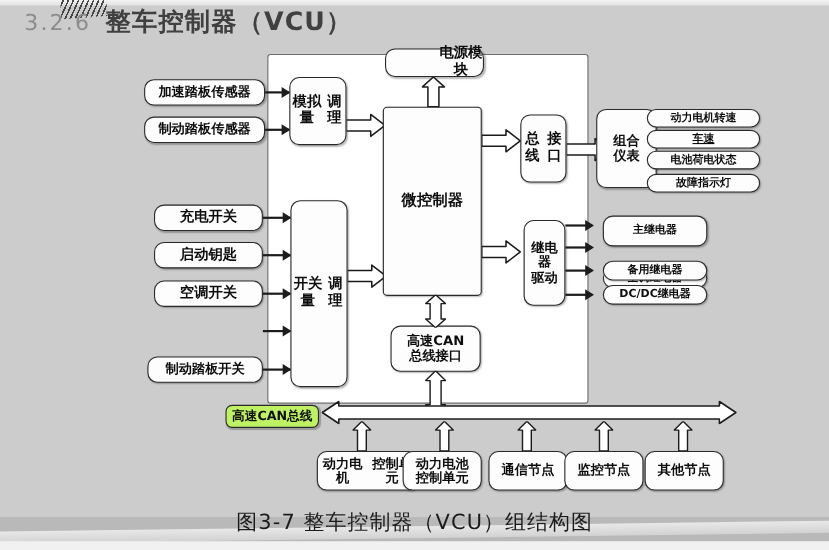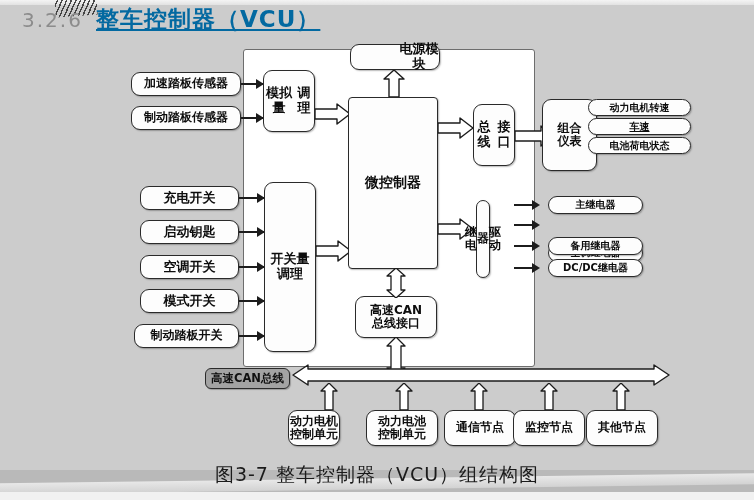--- a/index.html
+++ b/index.html
@@ -38,23 +38,22 @@
     width: 754px; height: 8px; background: #f1f1f1;
   }
 
   .sec-num {
     position: absolute; left: 22px; top: 8px;
     font-size: 20px; color: #8c8c8c; letter-spacing: 2px;
     font-family: "DejaVu Sans", "Liberation Sans", sans-serif;
   }
   .slide-title {
     position: absolute; left: 96px; top: 4px;
-    font-size: 23px; font-weight: bold; color: #0369a1;
+    font-size: 23px; font-weight: bold; color: #404040;
     letter-spacing: 1px;
-    text-decoration: underline;
   }
 
   .caption {
     position: absolute; left: 0; top: 462px; width: 754px;
     text-align: center; font-size: 19px; color: #1b1b1b;
     letter-spacing: 1px;
   }
 
   
   .box {
@@ -92,21 +91,21 @@
     border-top: 5px solid transparent;
     border-bottom: 5px solid transparent;
   }
 
   
   .blk { position: absolute; }
   .blk svg { display: block; }
 
   .bus-label {
     position: absolute;
-    background: #a3a3a3;
+    background: #bef264;
     border: 1.3px solid #2a2a2a;
     border-radius: 6px;
     font-size: 11.5px; font-weight: bold; color: #101010;
     padding: 2px 5px;
     box-shadow: 1px 1px 1px rgba(0,0,0,.25);
     text-align: right;
   }
 </style>
 </head>
 <body>
@@ -134,23 +133,20 @@
   <div class="ahead-r" style="left:256px; top:113px;"></div>
 
   <div class="box f13" style="left:140px; top:186px; width:99px; height:24px;">
     <span>充电开关</span>
   </div>
   <div class="box f13" style="left:140px; top:220px; width:99px; height:24px;">
     <span>启动钥匙</span>
   </div>
   <div class="box f13" style="left:140px; top:255px; width:99px; height:24px;">
     <span>空调开关</span>
-  </div>
-  <div class="box f13" style="left:140px; top:289px; width:99px; height:24px;">
-    <span>模式开关</span>
   </div>
   <div class="box f12" style="left:134px; top:324px; width:105px; height:24px;text-align:center;">
     <span>制动踏板开关</span>
   </div>
 
   <div class="hline" style="left:239px; top:197px; width:25px;"></div>
   <div class="ahead-r" style="left:257px; top:193px;"></div>
   <div class="hline" style="left:239px; top:231px; width:25px;"></div>
   <div class="ahead-r" style="left:257px; top:227px;"></div>
   <div class="hline" style="left:239px; top:266px; width:25px;"></div>
@@ -158,21 +154,21 @@
   <div class="hline" style="left:239px; top:300px; width:25px;"></div>
   <div class="ahead-r" style="left:257px; top:296px;"></div>
   <div class="hline" style="left:239px; top:335px; width:25px;"></div>
   <div class="ahead-r" style="left:257px; top:331px;"></div>
 
   <div class="box f13" style="left:263px; top:70px; width:52px; height:62px; ">
     <span>模拟量</span>
     <span>调理</span>
   </div>
 
-  <div class="box f13" style="left:264px; top:182px; width:52px; height:170px; flex-direction:column;align-items:center;">
+  <div class="box f13" style="left:264px; top:182px; width:52px; height:170px; flex-direction:row;align-items:center;">
     <span>开关量</span>
     <span>调理</span>
   </div>
 
   <div class="blk" style="left:315px; top:103px;">
     <svg width="36" height="22" viewBox="0 0 36 22">
       <path d="M0,6 L22,6 L22,1 L35,11 L22,21 L22,16 L0,16 Z" fill="#ffffff" stroke="#1c1c1c" stroke-width="1.4" stroke-linejoin="round"></path>
     </svg>
   </div>
 
@@ -206,21 +202,21 @@
     <svg width="36" height="22" viewBox="0 0 36 22">
       <path d="M0,6 L22,6 L22,1 L35,11 L22,21 L22,16 L0,16 Z" fill="#ffffff" stroke="#1c1c1c" stroke-width="1.4" stroke-linejoin="round"></path>
     </svg>
   </div>
 
   <div class="box f13" style="left:473px; top:104px; width:42px; height:62px; flex-direction:row;">
     <span>总线</span>
     <span>接口</span>
   </div>
 
-  <div class="box f12" style="left:476px; top:200px; width:14px; height:78px; ">
+  <div class="box f12" style="left:476px; top:200px; width:38px; height:78px; flex-direction:column;">
     <span>继电</span>
     <span>器</span>
     <span>驱动</span>
   </div>
 
   <div class="box f12" style="left:355px; top:296px; width:82px; height:42px; flex-direction:column;">
     <span>高速CAN</span>
     <span>总线接口</span>
   </div>
 
@@ -249,22 +245,25 @@
 
   <div class="box f11" style="left:588px; top:99px; width:103px; height:17px;">
     <span>动力电机转速</span>
   </div>
   <div class="box f11" style="left:588px; top:118px; width:103px; height:17px;text-decoration:underline;">
     <span>车速</span>
   </div>
   <div class="box f11" style="left:588px; top:137px; width:103px; height:17px;">
     <span>电池荷电状态</span>
   </div>
-
-  <div class="box f11" style="left:548px; top:196px; width:95px; height:18px;">
+  <div class="box f11" style="left:588px; top:158px; width:103px; height:17px;">
+    <span>故障指示灯</span>
+  </div>
+
+  <div class="box f11" style="left:548px; top:196px; width:95px; height:28px;">
     <span>主继电器</span>
   </div>
   <div class="box f11" style="left:548px; top:220px; width:95px; height:18px;margin-top:24px;">
     <span>空调继电器</span>
   </div>
   <div class="box f11" style="left:548px; top:237px; width:95px; height:18px;">
     <span>备用继电器</span>
   </div>
   <div class="box f11" style="left:548px; top:259px; width:95px; height:18px;">
     <span>DC/DC继电器</span>
@@ -305,21 +304,21 @@
     <svg width="18" height="28" viewBox="0 0 18 28">
         <path d="M5,27 L5,8 L1,8 L9,0 L17,8 L13,8 L13,27 Z" fill="#ffffff" stroke="#1c1c1c" stroke-width="1.3" stroke-linejoin="round"></path>
       </svg>
   </div>
   <div class="blk" style="left:612px; top:383px;">
     <svg width="18" height="28" viewBox="0 0 18 28">
         <path d="M5,27 L5,8 L1,8 L9,0 L17,8 L13,8 L13,27 Z" fill="#ffffff" stroke="#1c1c1c" stroke-width="1.3" stroke-linejoin="round"></path>
       </svg>
   </div>
 
-  <div class="box f12" style="left:288px; top:410px; width:52px; height:36px; flex-direction:column;">
+  <div class="box f12" style="left:288px; top:410px; width:92px; height:36px; flex-direction:row;">
     <span>动力电机</span>
     <span>控制单元</span>
   </div>
   <div class="box f12" style="left:366px; top:410px; width:72px; height:36px; flex-direction:column;">
     <span>动力电池</span>
     <span>控制单元</span>
   </div>
   <div class="box f12" style="left:444px; top:410px; width:72px; height:36px; flex-direction:column;">
     <span>通信节点</span>
   </div>

